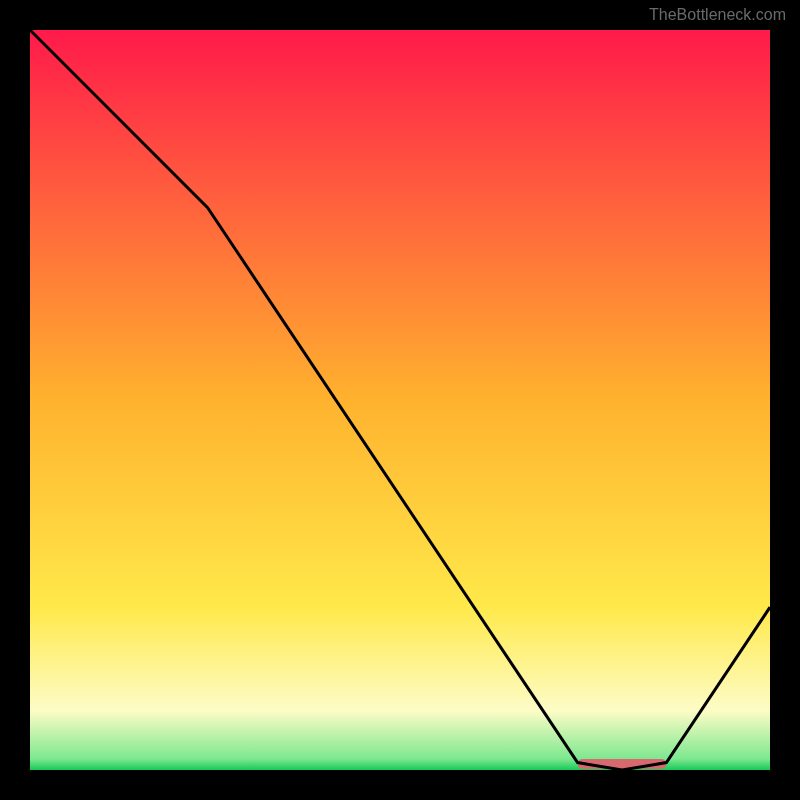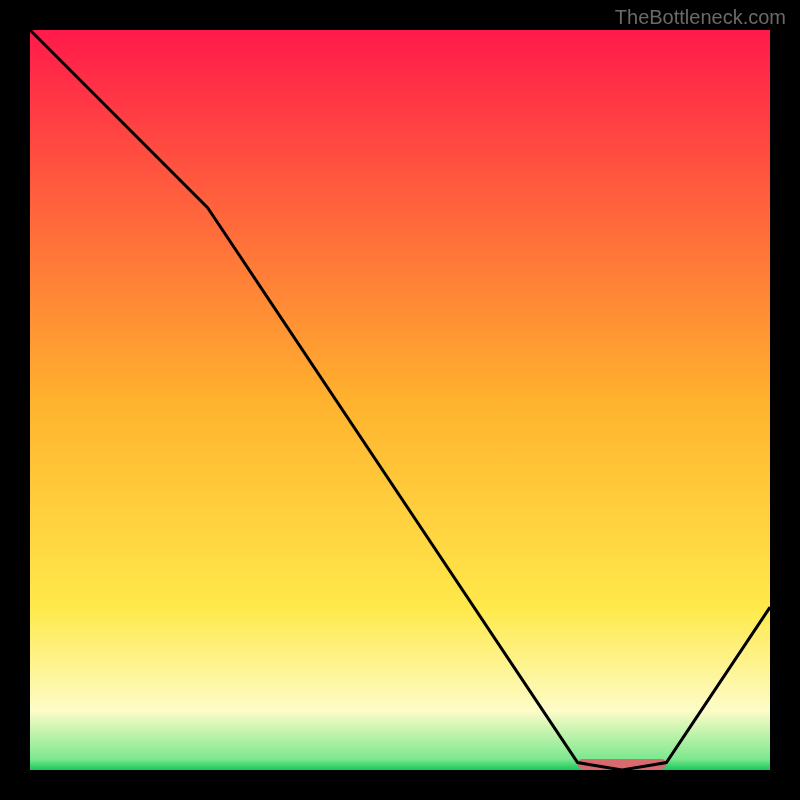--- a/index.html
+++ b/index.html
@@ -9,21 +9,21 @@
     height: 800px;
     background: #000;
     position: relative;
     font-family: Arial, sans-serif;
   }
   .watermark {
     position: absolute;
     top: 6px;
     right: 14px;
     color: #6a6a6a;
-    font-size: 20px;
+    font-size: 16px;
     font-weight: 500;
     z-index: 10;
   }
   .plot-area {
     position: absolute;
     left: 30px;
     top: 30px;
     width: 740px;
     height: 740px;
     overflow: hidden;

